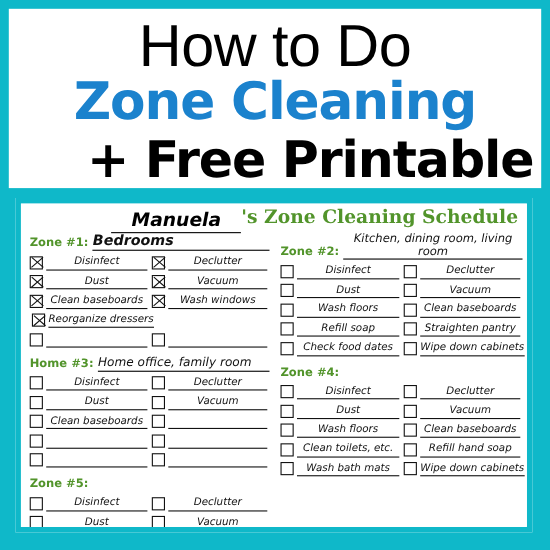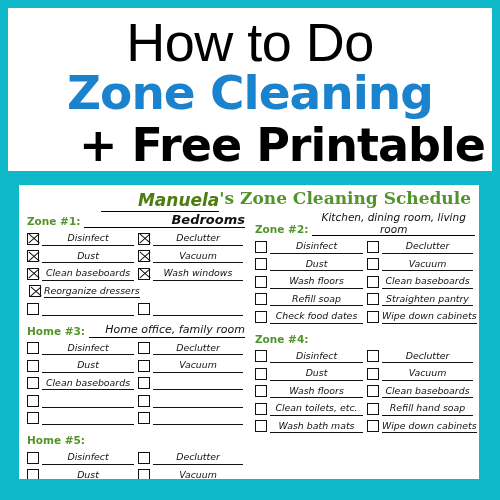--- a/index.html
+++ b/index.html
@@ -114,21 +114,22 @@
     font-weight: bold;
     font-size: 17px;
     line-height: 22px;
     color: #52942b;
     white-space: nowrap;
   }
   .sheet-title .name-blank {
     display: inline-block;
     width: 118px;
     border-bottom: 1.6px solid #000;
-    color: #4d7c0f;
+    text-align: center;
+    color: #000000;
     font-family: "DejaVu Sans", sans-serif;
     font-weight: bold;
     font-style: italic;
     font-size: 17px;
     vertical-align: -2px;
   }
 
   
   .columns {
     position: absolute;
@@ -170,21 +171,21 @@
     flex: 1;
     margin-left: 4px;
     border-bottom: 1.4px solid #000;
     font-family: "DejaVu Sans", sans-serif;
     font-style: italic;
     font-weight: bold;
     font-size: 13px;
     line-height: 15px;
     color: #111;
     white-space: nowrap;
-    text-align: right;
+    text-align: left;
     position: relative;
   }
   .zone-value.small {
     font-size: 11px;
     font-weight: normal;
   }
   .zone-value.two-line {
     font-size: 10.5px;
     font-weight: normal;
     line-height: 11.5px;
@@ -377,21 +378,21 @@
                   <div class="task-text empty"></div>
                 </div>
                 <div class="task-cell right-cell">
                   <div class="checkbox"></div>
                   <div class="task-text empty"></div>
                 </div>
               </div>
             </div>
             <div class="zone">
               <div class="zone-head">
-                <div class="zone-label">Home #5:</div>
+                <div class="zone-label">Zone #5:</div>
               </div>
               <div class="task-row">
                 <div class="task-cell">
                   <div class="checkbox"></div>
                   <div class="task-text">Disinfect</div>
                 </div>
                 <div class="task-cell right-cell">
                   <div class="checkbox"></div>
                   <div class="task-text">Declutter</div>
                 </div>

